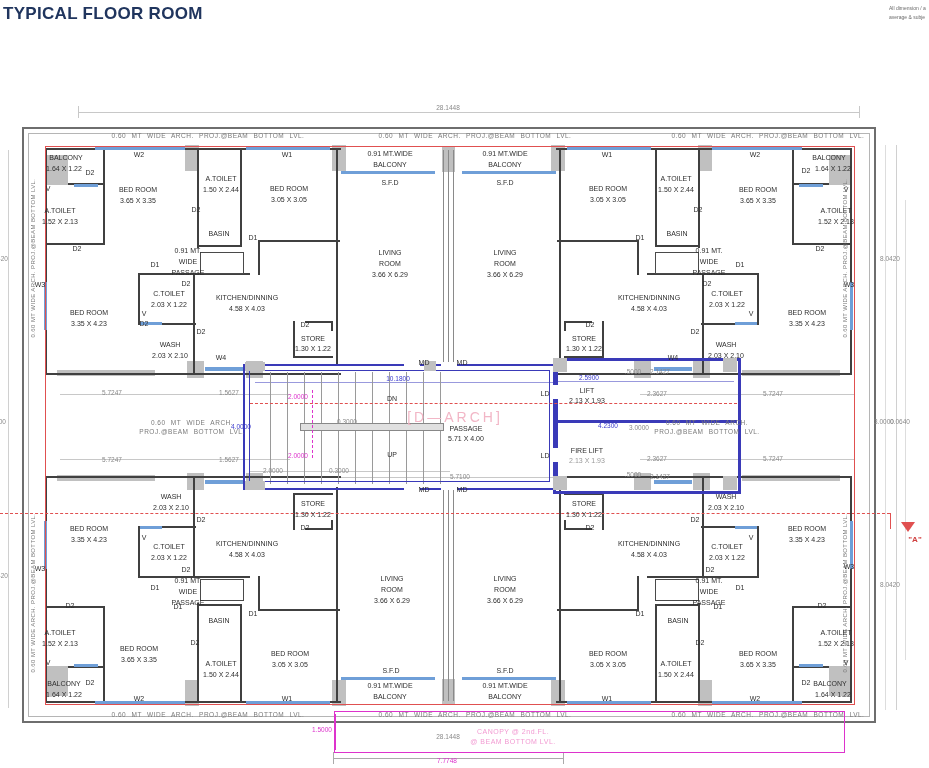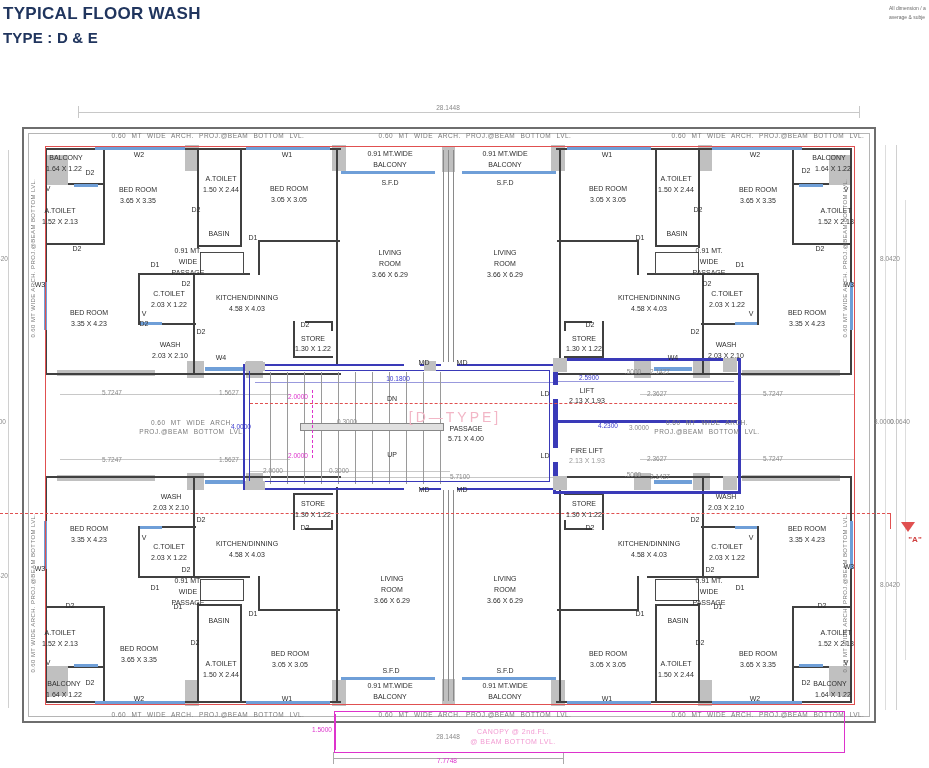--- a/index.html
+++ b/index.html
@@ -23,22 +23,21 @@
   .canopy{font-size:7px;color:#f29ad2;letter-spacing:.5px;}
   .dtype{font-size:14px;color:#f2b6c6;letter-spacing:3px;}
   .sect{font-size:8px;color:#d04040;font-weight:bold;}
   .grayish{font-size:7px;color:#9a9a9a;}
 </style>
 </head>
 <body>
 
 <div id="stage">
   <div id="title-block">
-    <div class="t1">TYPICAL FLOOR WASH</div>
-    <div class="t3">TYPE : D &amp; E</div>
+    <div class="t1">TYPICAL FLOOR ROOM</div>
   </div>
   <div id="disclaimer">
     <div>All dimension / a</div>
     <div>average &amp; subje</div>
   </div>
   <div id="plan">
       <div class="abs" style="left: 22px; top: 127px; width: 850px; height: 592px; border: 2px solid rgb(110, 110, 110); z-index: 1;"></div>
       <div class="abs" style="left: 28px; top: 133px; width: 840px; height: 582px; border: 1px solid rgb(181, 181, 181); z-index: 1;"></div>
       <div class="abs" style="left: 45px; top: 146px; width: 808px; height: 557px; border: 1px solid rgb(224, 80, 80); z-index: 5;"></div>
       <div class="abs" style="left: 78px; top: 112px; width: 782px; height: 1px; background: rgb(200, 200, 200); z-index: 1;"></div>
@@ -347,21 +346,21 @@
       <span class="lbl dimb" style="left: 398px; top: 378px;">10.1800</span>
       <span class="lbl dimb" style="left: 589px; top: 377px;">2.5900</span>
       <span class="lbl tag" style="left: 392px; top: 398px;">DN</span>
       <span class="lbl tag" style="left: 392px; top: 454px;">UP</span>
       <span class="lbl tag" style="left: 545px; top: 393px;">LD</span>
       <span class="lbl tag" style="left: 545px; top: 455px;">LD</span>
       <span class="lbl room" style="left: 587px; top: 390px;">LIFT</span>
       <span class="lbl room" style="left: 587px; top: 400px;">2.13 X 1.93</span>
       <span class="lbl room" style="left: 587px; top: 450px;">FIRE LIFT</span>
       <span class="lbl grayish" style="left: 587px; top: 460px;">2.13 X 1.93</span>
-      <span class="lbl dtype" style="left: 455px; top: 417px;">[D—TYPE]</span>
+      <span class="lbl dtype" style="left: 455px; top: 417px;">[D—ARCH]</span>
       <span class="lbl room" style="left: 466px; top: 428px;">PASSAGE</span>
       <span class="lbl room" style="left: 466px; top: 438px;">5.71 X 4.00</span>
       <span class="lbl dim" style="left: 460px; top: 476px;">5.7100</span>
       <span class="lbl dimb" style="left: 608px; top: 425px;">4.2300</span>
       <span class="lbl dim" style="left: 639px; top: 427px;">3.0000</span>
       <span class="lbl dimm" style="left: 298px; top: 396px;">2.0000</span>
       <span class="lbl dim" style="left: 347px; top: 421px;">0.3000</span>
       <span class="lbl dimm" style="left: 298px; top: 455px;">2.0000</span>
       <span class="lbl dim" style="left: 273px; top: 470px;">2.0000</span>
       <span class="lbl dim" style="left: 339px; top: 470px;">0.3000</span>

